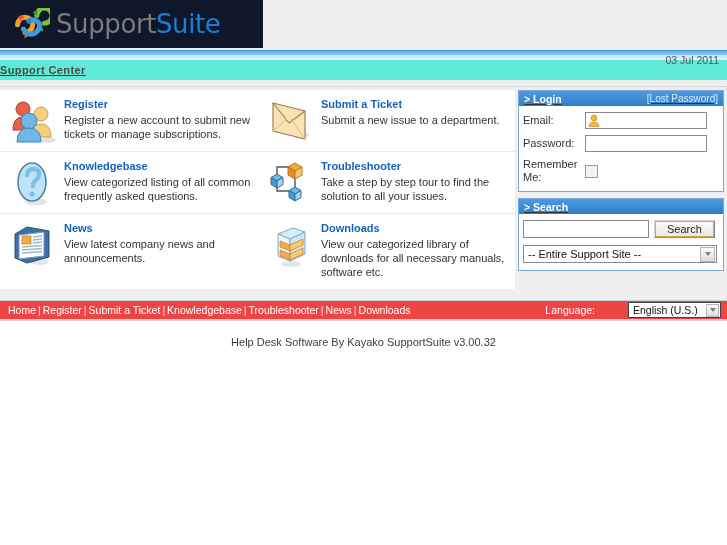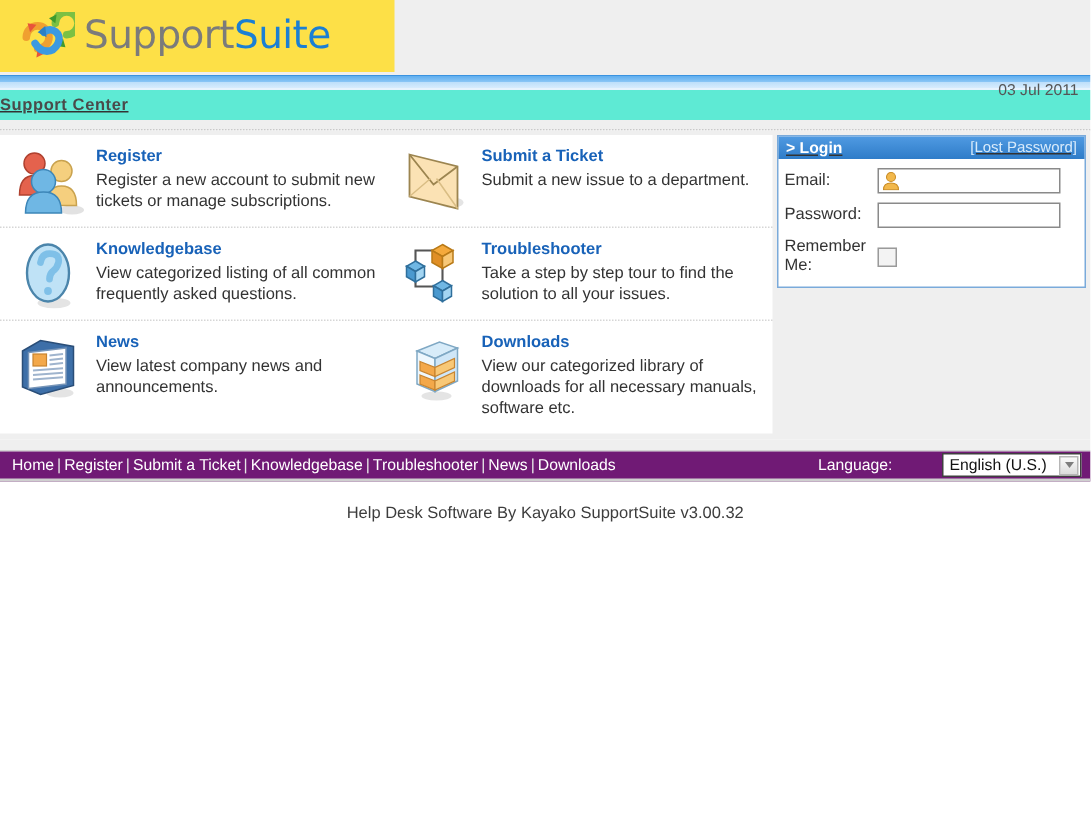--- a/index.html
+++ b/index.html
@@ -21,21 +21,21 @@
     position: relative;
     height: 50px;
     background: #efefef;
   }
   #logo-block {
     position: absolute;
     left: 0;
     top: 0;
     width: 263px;
     height: 48px;
-    background: #fde047;
+    background: #0f172a;
     display: flex;
     align-items: center;
     padding-left: 12px;
     box-sizing: border-box;
   }
   #logo-icon {
     width: 38px;
     height: 32px;
     flex: 0 0 38px;
     margin-right: 6px;
@@ -299,21 +299,21 @@
   }
 
   
   #pre-footer-gap {
     height: 7px;
     background: #efefef;
     border-bottom: 1px solid #d2d2d2;
   }
   #footer-nav {
     height: 20px;
-    background: #701a75;
+    background: #ef4444;
     display: flex;
     align-items: center;
     justify-content: space-between;
     padding: 0 6px 0 8px;
     box-sizing: border-box;
     border-bottom: 2px solid #cfcfcf;
   }
   #footer-links {
     color: #ffffff;
     font-size: 10.5px;
@@ -552,20 +552,37 @@
 
           <label class="field-label">Password:</label>
           <input class="txt-input" type="password" value="" style="">
 
           <label class="field-label">Remember Me:</label>
           <span class="cbox"></span>
         </div>
       </div>
     </div>
 
+    <div class="panel">
+      <div class="panel-head">
+        <span class="panel-head-title">&gt; Search</span>
+      </div>
+      <div class="panel-body">
+        <div class="search-row">
+          <input id="search-input" type="text" value="" style="">
+          <button class="btn">Search</button>
+        </div>
+        <div class="select-box">
+          <span>-- Entire Support Site --</span>
+          <span class="select-arrow">
+              <span class="caret"></span>
+            </span>
+        </div>
+      </div>
+    </div>
 
   </div>
 </div>
 
 <div id="pre-footer-gap"></div>
 
 <div id="footer-nav">
   <span id="footer-links">
     <a>Home</a><span class="sep">|</span><a>Register</a><span class="sep">|</span><a>Submit a Ticket</a><span class="sep">|</span><a>Knowledgebase</a><span class="sep">|</span><a>Troubleshooter</a><span class="sep">|</span><a>News</a><span class="sep">|</span><a>Downloads</a>
   </span>

